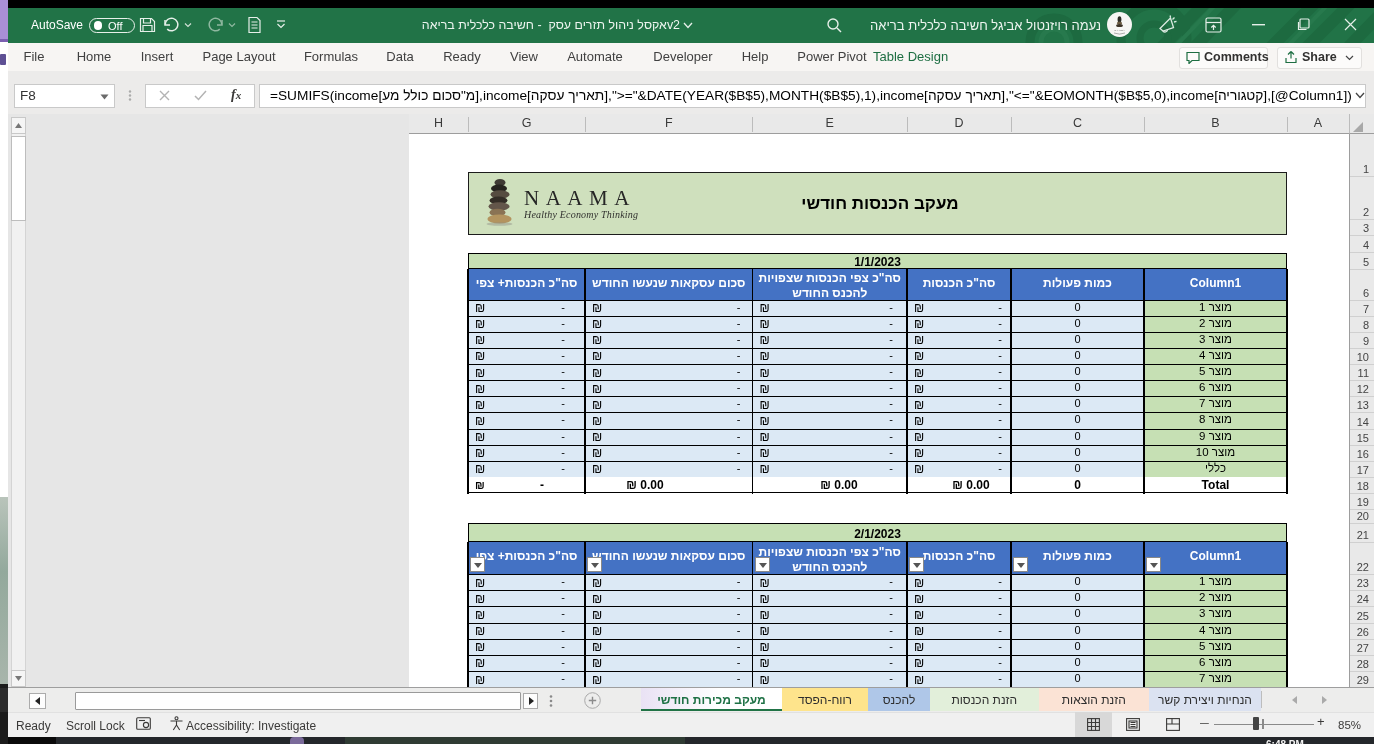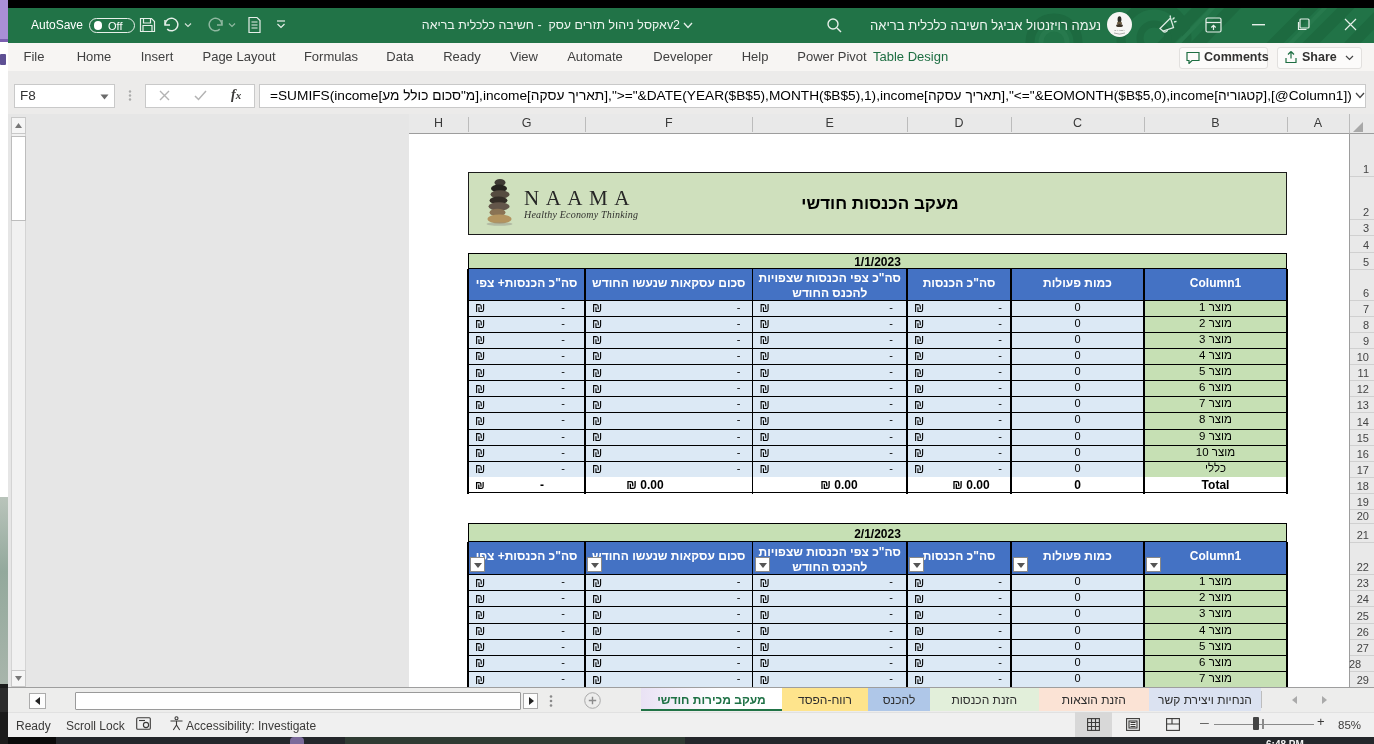--- a/index.html
+++ b/index.html
@@ -236,21 +236,21 @@
 <div class="abs" style="left:1349px;top:577.19px;width:20px;text-align:right;font-size:11px;color:#444;">23</div>
 <div class="abs" style="left:1350px;top:590.19px;width:24px;height:1px;background:#d0d0d0;"></div>
 <div class="abs" style="left:1349px;top:593.38px;width:20px;text-align:right;font-size:11px;color:#444;">24</div>
 <div class="abs" style="left:1350px;top:606.38px;width:24px;height:1px;background:#d0d0d0;"></div>
 <div class="abs" style="left:1349px;top:609.57px;width:20px;text-align:right;font-size:11px;color:#444;">25</div>
 <div class="abs" style="left:1350px;top:622.57px;width:24px;height:1px;background:#d0d0d0;"></div>
 <div class="abs" style="left:1349px;top:625.76px;width:20px;text-align:right;font-size:11px;color:#444;">26</div>
 <div class="abs" style="left:1350px;top:638.76px;width:24px;height:1px;background:#d0d0d0;"></div>
 <div class="abs" style="left:1349px;top:641.95px;width:20px;text-align:right;font-size:11px;color:#444;">27</div>
 <div class="abs" style="left:1350px;top:654.95px;width:24px;height:1px;background:#d0d0d0;"></div>
-<div class="abs" style="left:1349px;top:658.14px;width:20px;font-size:11px;color:#444;">28</div>
+<div class="abs" style="left:1349px;top:658.14px;width:20px;text-align:right;font-size:11px;color:#444;">28</div>
 <div class="abs" style="left:1350px;top:671.14px;width:24px;height:1px;background:#d0d0d0;"></div>
 <div class="abs" style="left:1349px;top:674.33px;width:20px;text-align:right;font-size:11px;color:#444;">29</div>
 <div class="abs" style="left:1350px;top:687.33px;width:24px;height:1px;background:#d0d0d0;"></div>
 <div class="abs" style="left:468px;top:172px;width:819px;height:63px;background:#cfe0bd;border:1.4px solid #1c1c1c;"></div>
 <svg class="abs" style="left:484px;top:177px" width="38" height="52" viewBox="0 0 38 52">
 <ellipse cx="16" cy="5.5" rx="5.5" ry="3.6" fill="#3f3a34"></ellipse>
 <ellipse cx="15" cy="11.5" rx="8" ry="4" fill="#26231f"></ellipse>
 <ellipse cx="16" cy="17.5" rx="9.5" ry="4.2" fill="#564c40"></ellipse>
 <ellipse cx="14.5" cy="23.5" rx="9" ry="4" fill="#332d26"></ellipse>
 <ellipse cx="15" cy="29.5" rx="10.5" ry="4.2" fill="#63564a"></ellipse>

